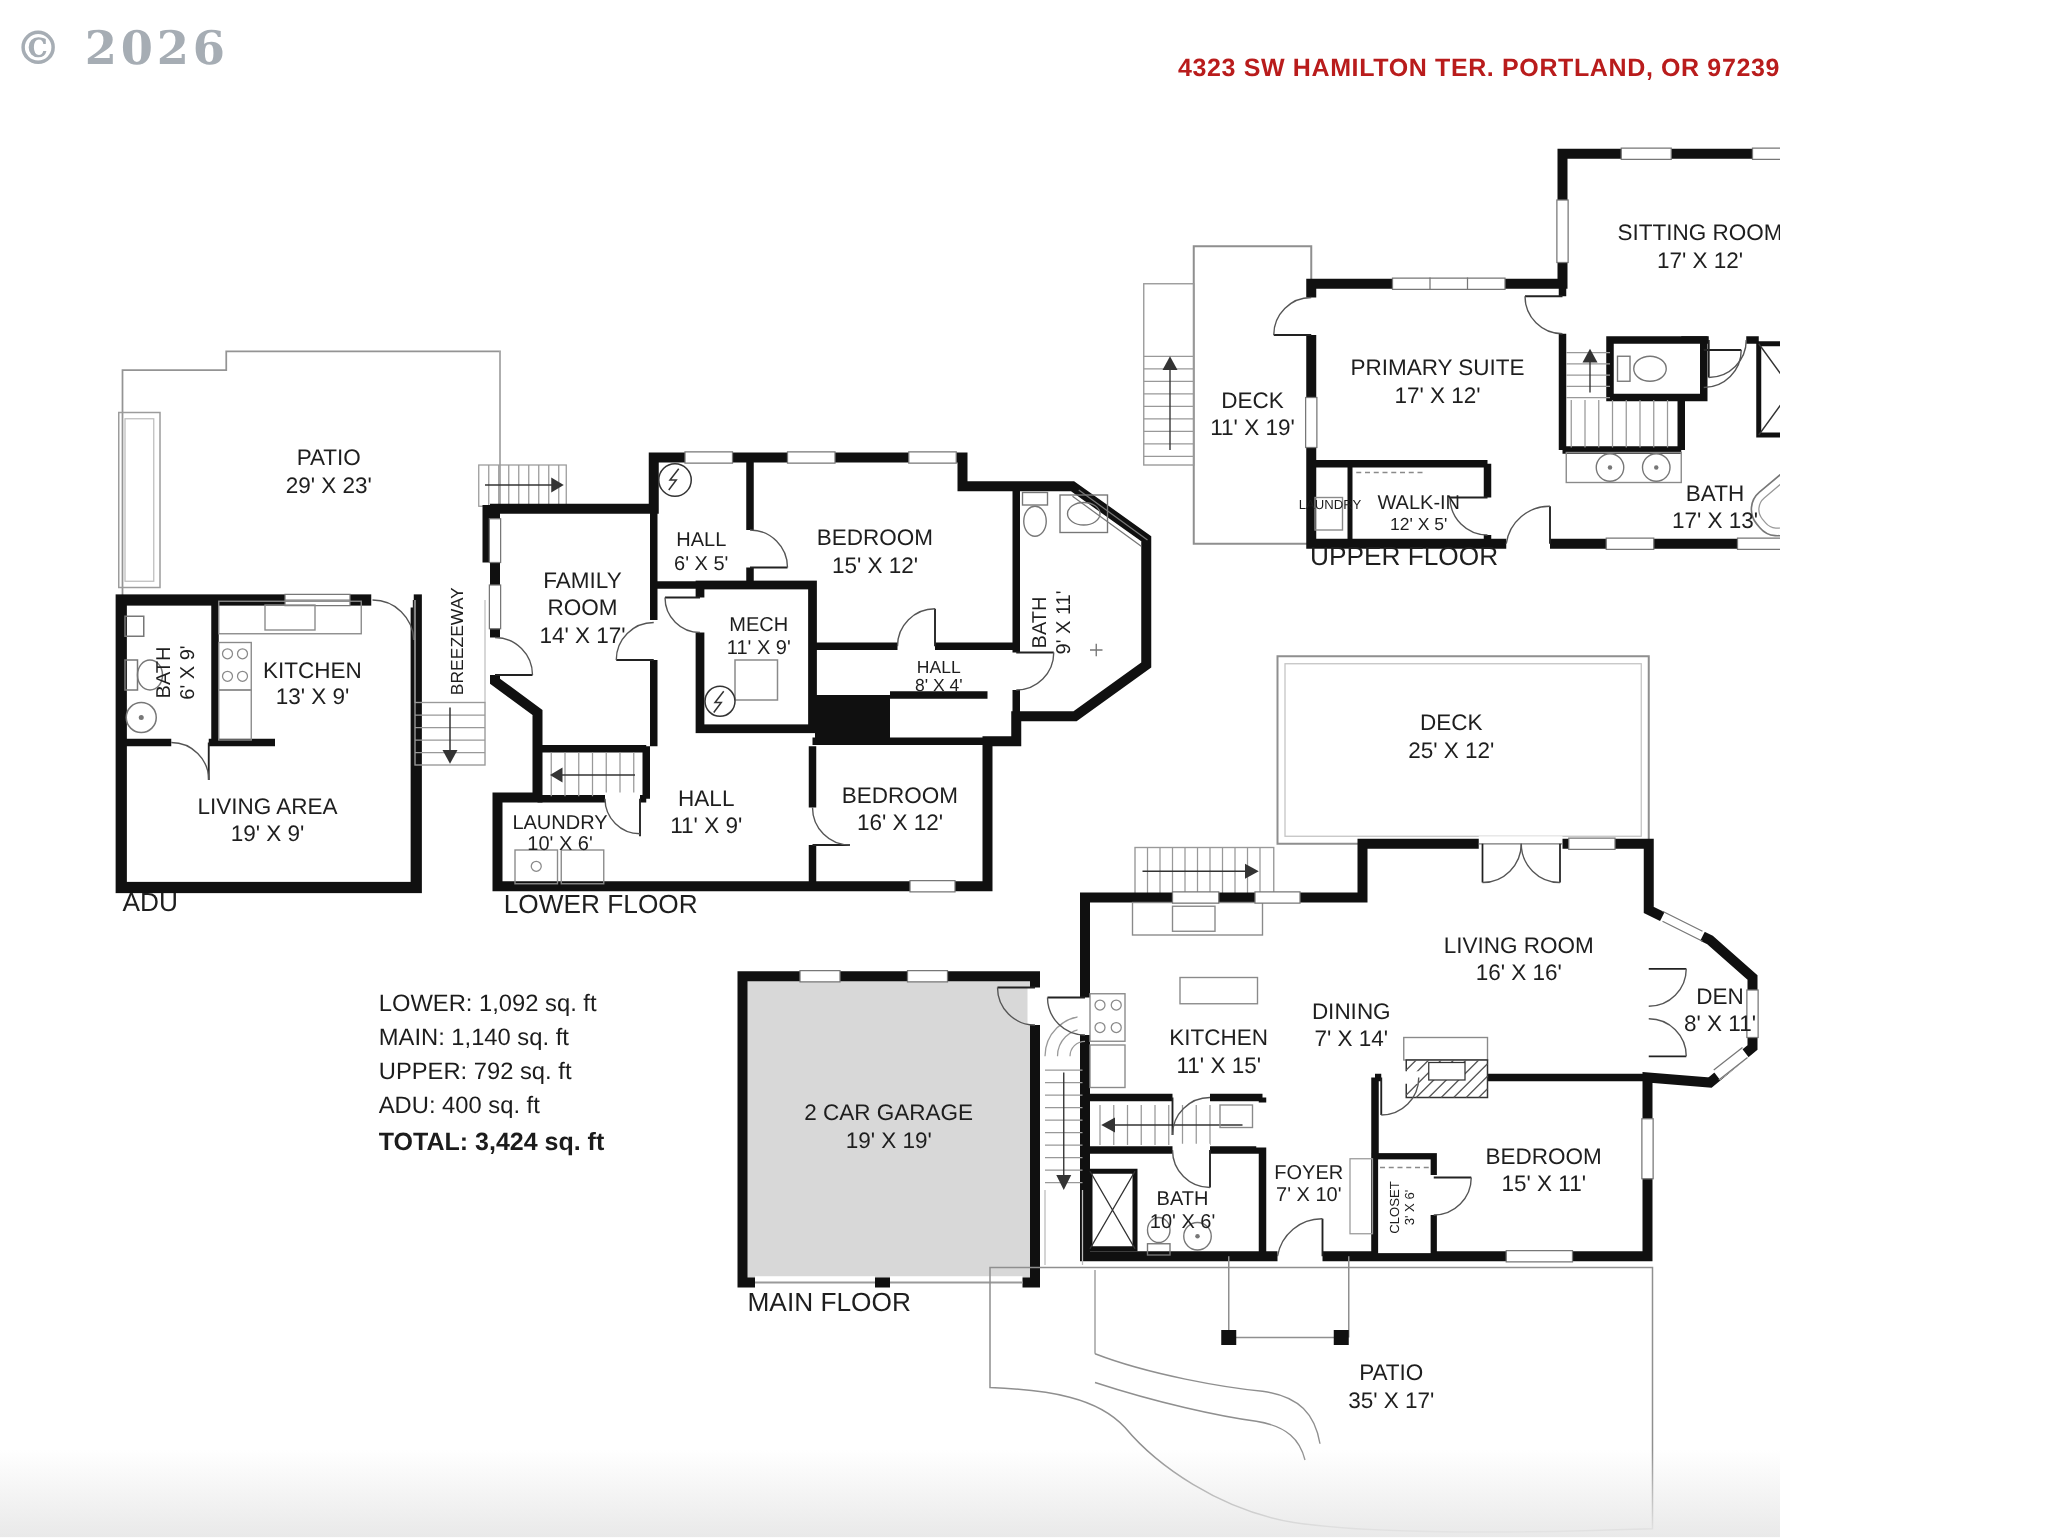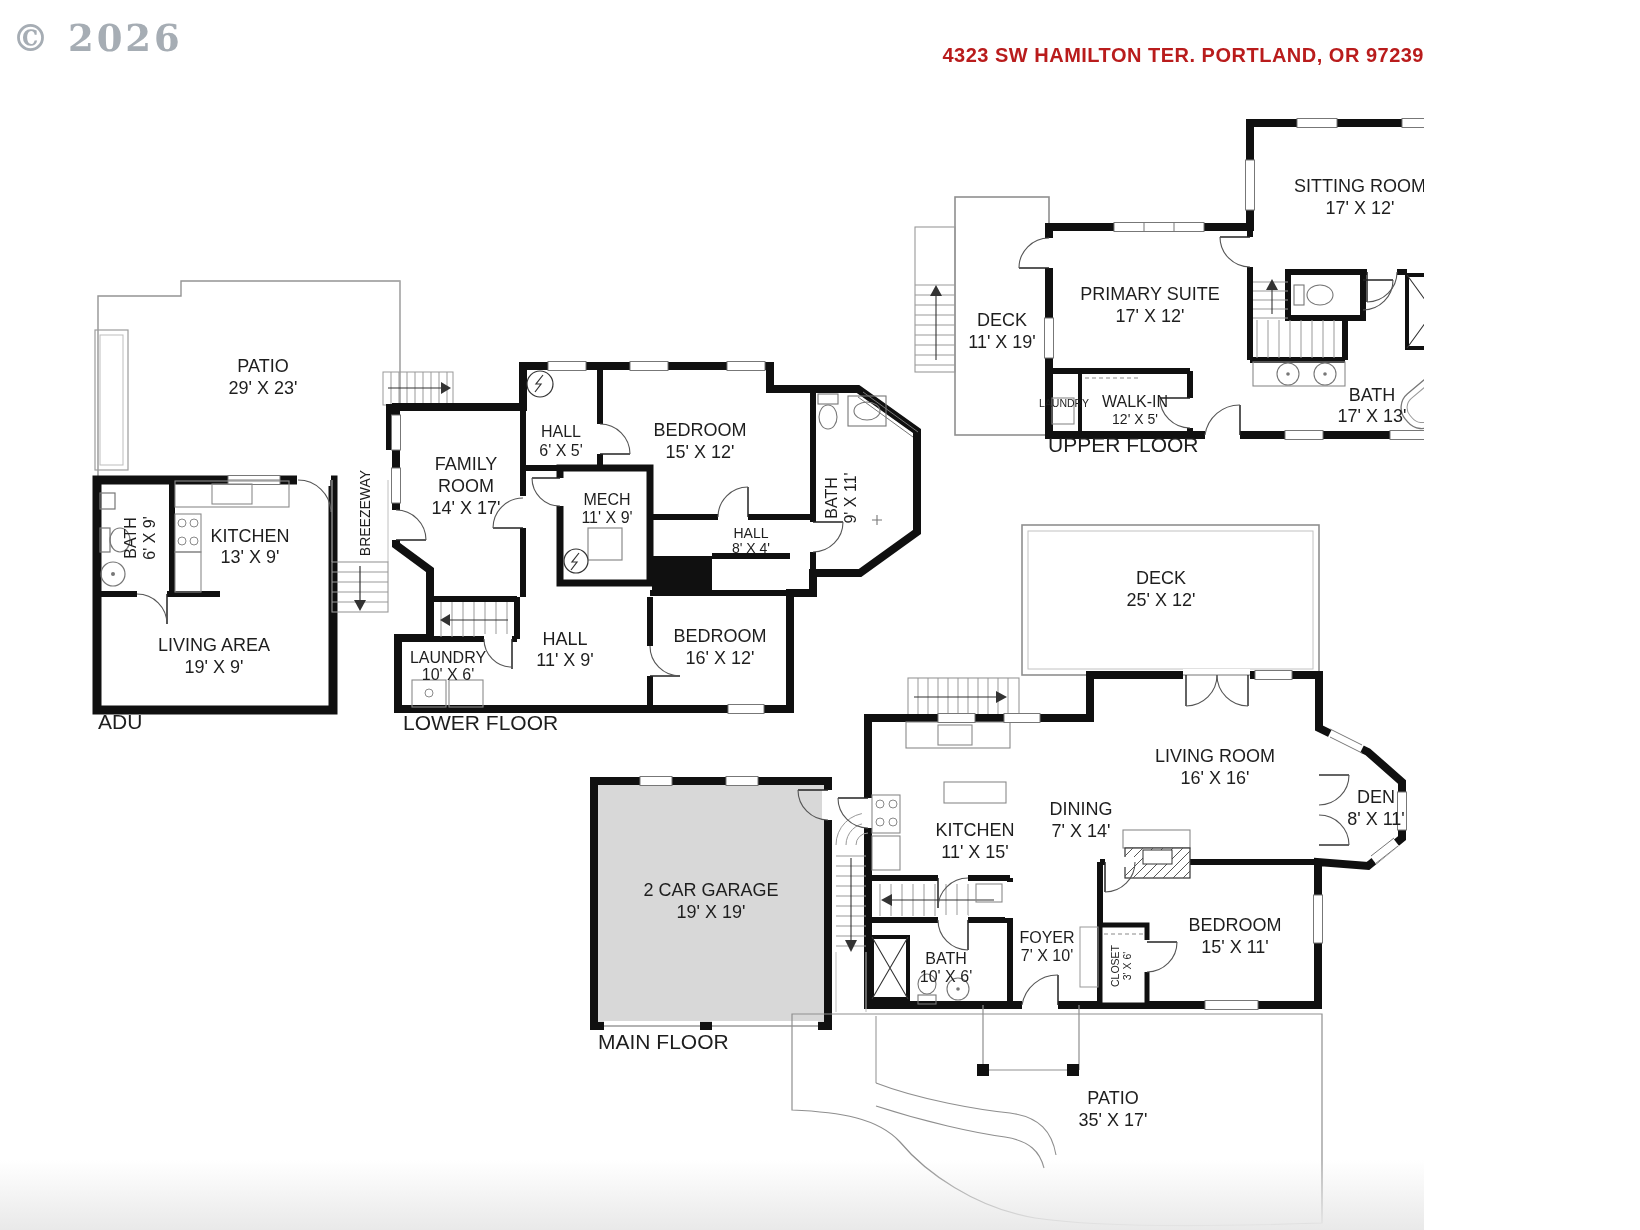--- a/index.html
+++ b/index.html
@@ -386,15 +386,22 @@
       <text class="xs" transform="translate(1119,966) rotate(-90)">CLOSET</text>
       <text class="xs" transform="translate(1131,966) rotate(-90)">3' X 6'</text>
       <text class="rm" x="1235" y="931">BEDROOM</text>
       <text class="rm" x="1235" y="953">15' X 11'</text>
       <text class="rm" x="1113" y="1104">PATIO</text>
       <text class="rm" x="1113" y="1126">35' X 17'</text>
       <text class="fl" x="598" y="1049">MAIN FLOOR</text>
     </g>
   </svg>
 
+  <div class="summary">
+    <div>LOWER: 1,092 sq. ft</div>
+    <div>MAIN: 1,140 sq. ft</div>
+    <div>UPPER: 792 sq. ft</div>
+    <div>ADU: 400 sq. ft</div>
+    <div class="total">TOTAL: 3,424 sq. ft</div>
+  </div>
 
   <div class="fade"></div>
 </div>
 
 </body></html>

